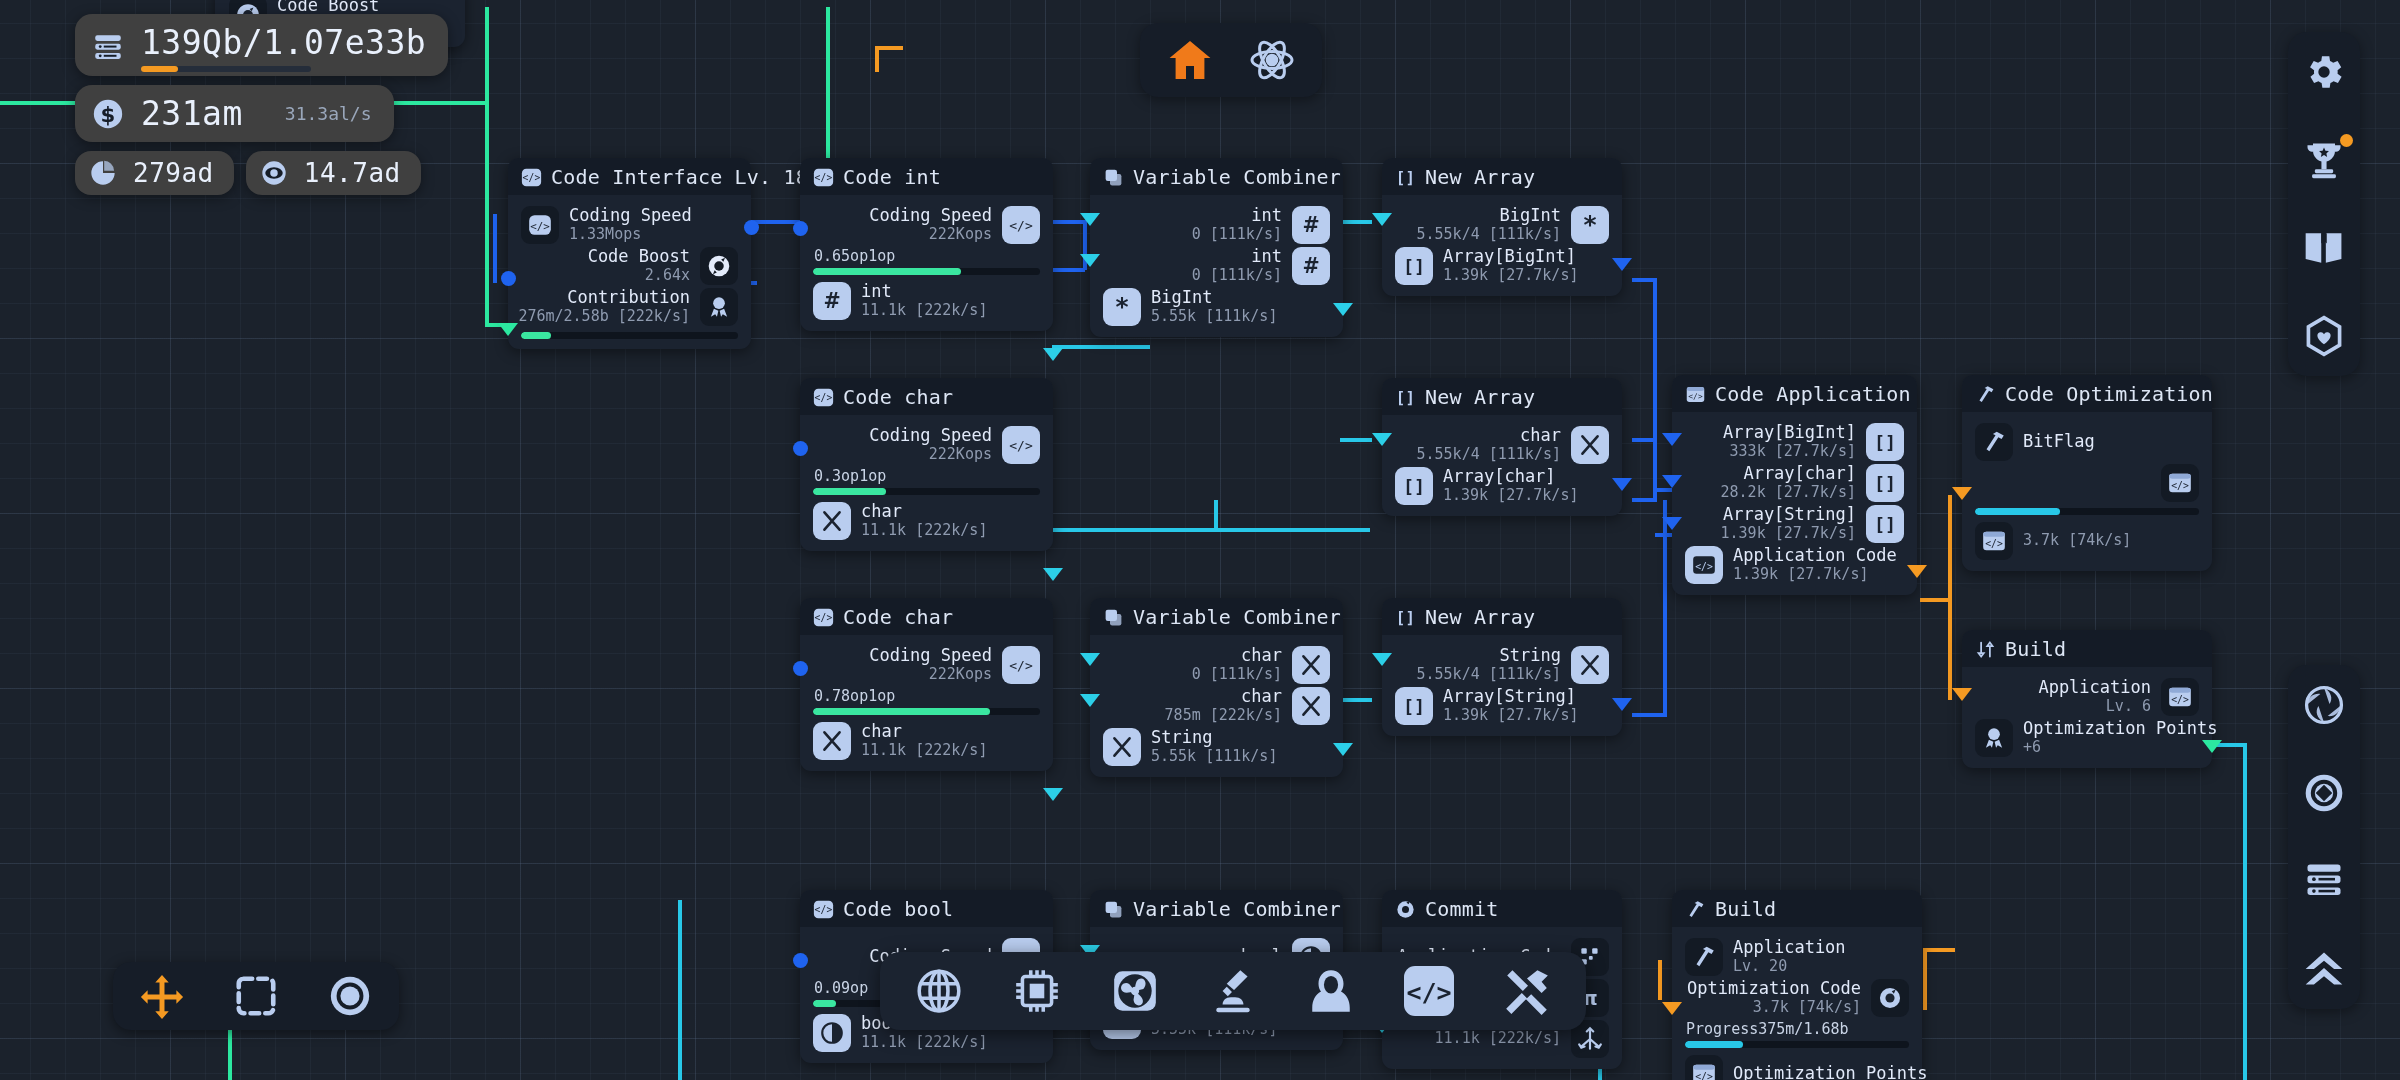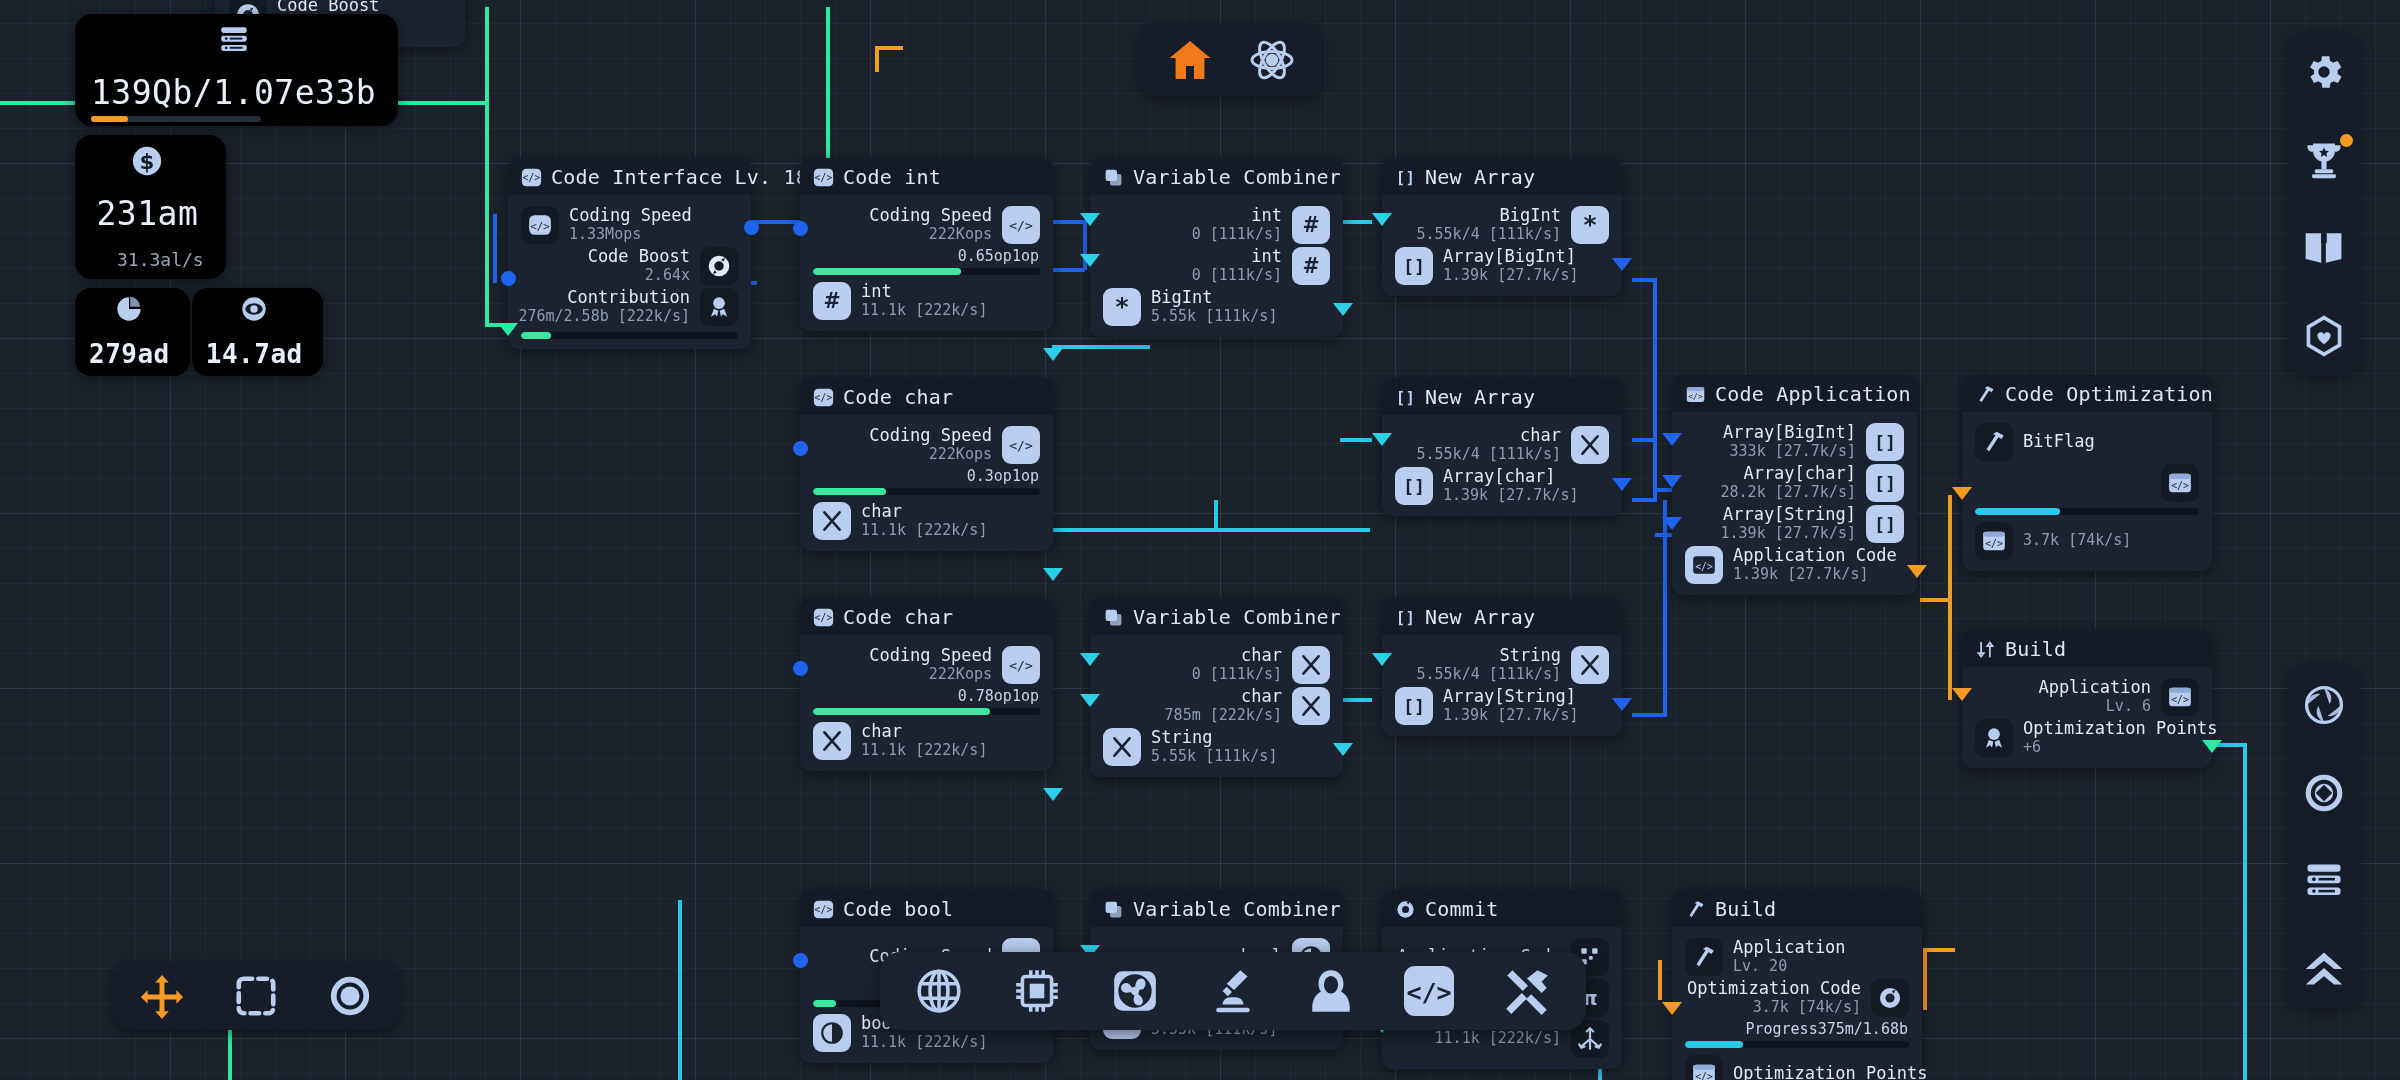--- a/index.html
+++ b/index.html
@@ -51,50 +51,49 @@
     background:#131a24;display:flex;align-items:center;justify-content:center;
   }
   .sq.lite{ background:#b9cdef; border-radius:9px; }
   .sq svg{ width:26px;height:26px;display:block; }
   .txt{ line-height:1.14; }
   .txt .t1{ font-size:17px; color:#e2eafa; white-space:nowrap;}
   .txt .t2{ font-size:15px; color:#8f9bb0; white-space:nowrap;}
   .txt.right{ text-align:right; }
 
   
-  .pbar-lbls{ display:flex;justify-content:flex-end;font-size:15px;color:#c9d4e6;padding:2px 1px 3px; }
+  .pbar-lbls{ display:flex;justify-content:flex-start;font-size:15px;color:#c9d4e6;padding:2px 1px 3px; }
   .pbar{ height:7px; border-radius:4px; background:#0e141d; overflow:hidden; }
   .pbar > i{ display:block;height:100%;border-radius:4px; }
   .fill-green{ background:#3ae6a0; }
   .fill-cyan{ background:#28c8e8; }
 
   
   .nub{ position:absolute; }
   .nub.dot{ width:15px;height:15px;border-radius:50%; }
   .nub.tri{ width:0;height:0;border-left:10px solid transparent;border-right:10px solid transparent; }
   .d-blue{ background:#1f63ef; }
   .t-cyan{ border-top:13px solid #2ccfe8; }
   .t-green{ border-top:13px solid #2ce8a0; }
   .t-blue{ border-top:13px solid #1f63ef; }
   .t-orange{ border-top:13px solid #f59a22; }
 
   
   #res-panel{ position:absolute; left:75px; top:14px; z-index:20; }
   .res{
-    background:#000000; border-radius:17px;
+    background:#404040; border-radius:17px;
     display:flex; align-items:center; gap:16px;
     padding:9px 22px 9px 16px; margin-bottom:9px;
     box-shadow:0 3px 13px rgba(0,0,0,.4);
     width:max-content;
-    flex-direction:column;
   }
   .res .ricon{ width:34px;height:34px;flex:none; }
   .res .rval{ font-size:33px; color:#e9f0fc; letter-spacing:.5px; }
   .res .rrate{ font-size:18px; color:#9aa7bb; margin-left:auto; padding-left:26px; }
-  .res-mini-row{ display:flex; gap:2px;font-weight:bold; }
+  .res-mini-row{ display:flex; gap:12px; }
   .res.mini{ padding:7px 20px 7px 14px; border-radius:16px; }
   .res.mini .ricon{ width:28px;height:28px; }
   .res.mini .rval{ font-size:26px; }
   .minibar{ height:6px;border-radius:3px;background:#252d3a;width:170px;margin-top:4px; }
   .minibar > i{ display:block;height:100%;border-radius:3px;background:#f59a22; }
 
   
   #top-dock{
     position:absolute; left:1140px; top:23px; z-index:20;
     background:#161d28; border-radius:18px;

